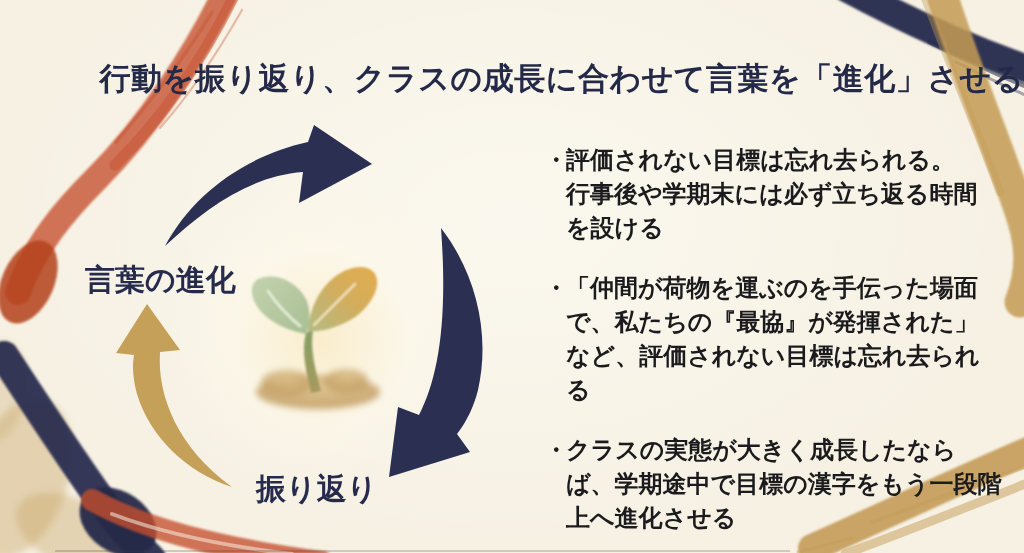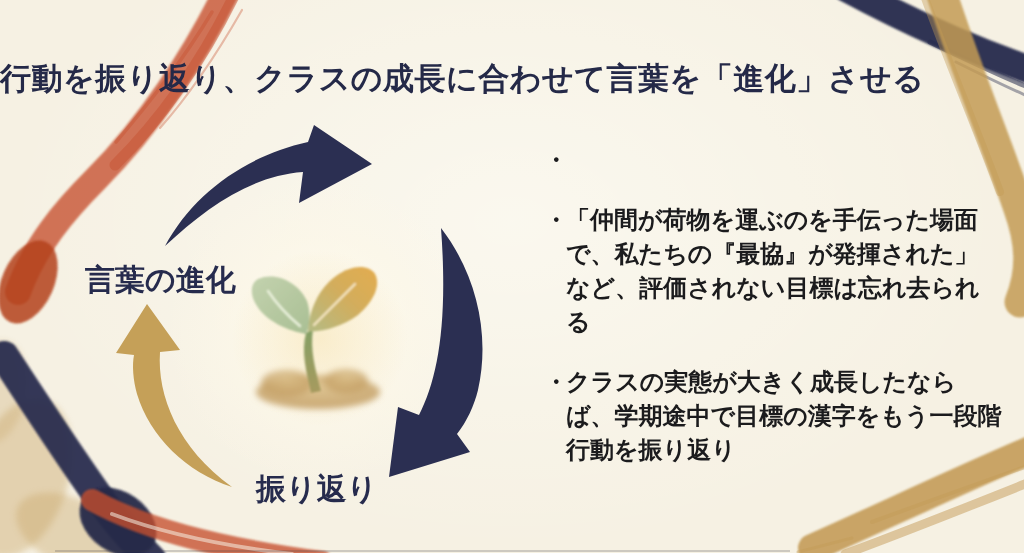--- a/index.html
+++ b/index.html
@@ -19,21 +19,21 @@
   .bg-svg {
     position: absolute;
     left: 0; top: 0;
     width: 1024px; height: 553px;
   }
 
   .title {
     position: absolute;
     left: 0; top: 58px;
     width: 1024px;
-    text-align: left;
+    text-align: right;
     font-family: "DejaVu Serif", "Liberation Serif", serif;
     font-size: 31px;
     font-weight: 700;
     letter-spacing: 0.5px;
     color: #242948;
   }
 
   .cycle-label {
     position: absolute;
     font-family: "DejaVu Serif", "Liberation Serif", serif;
@@ -210,29 +210,32 @@
   </svg>
 
   <div class="title">行動を振り返り、クラスの成長に合わせて言葉を「進化」させる</div>
 
   <div class="cycle-label label-reflection">振り返り</div>
   <div class="cycle-label label-evolution">言葉の進化</div>
 
   <div class="bullets">
     <div class="bullet">
       <span class="marker">・</span>
+      <span class="text">評価されない目標は忘れ去られる。
+行事後や学期末には必ず立ち返る時間
+を設ける</span>
     </div>
     <div class="bullet">
       <span class="marker">・</span>
       <span class="text">「仲間が荷物を運ぶのを手伝った場面
 で、私たちの『最協』が発揮された」
 など、評価されない目標は忘れ去られる</span>
     </div>
     <div class="bullet">
       <span class="marker">・</span>
       <span class="text">クラスの実態が大きく成長したなら
 ば、学期途中で目標の漢字をもう一段階
-行動を振り返り</span>
+上へ進化させる</span>
     </div>
   </div>
 
   <div class="bottom-hairline"></div>
 </div>
 
 </body></html>

